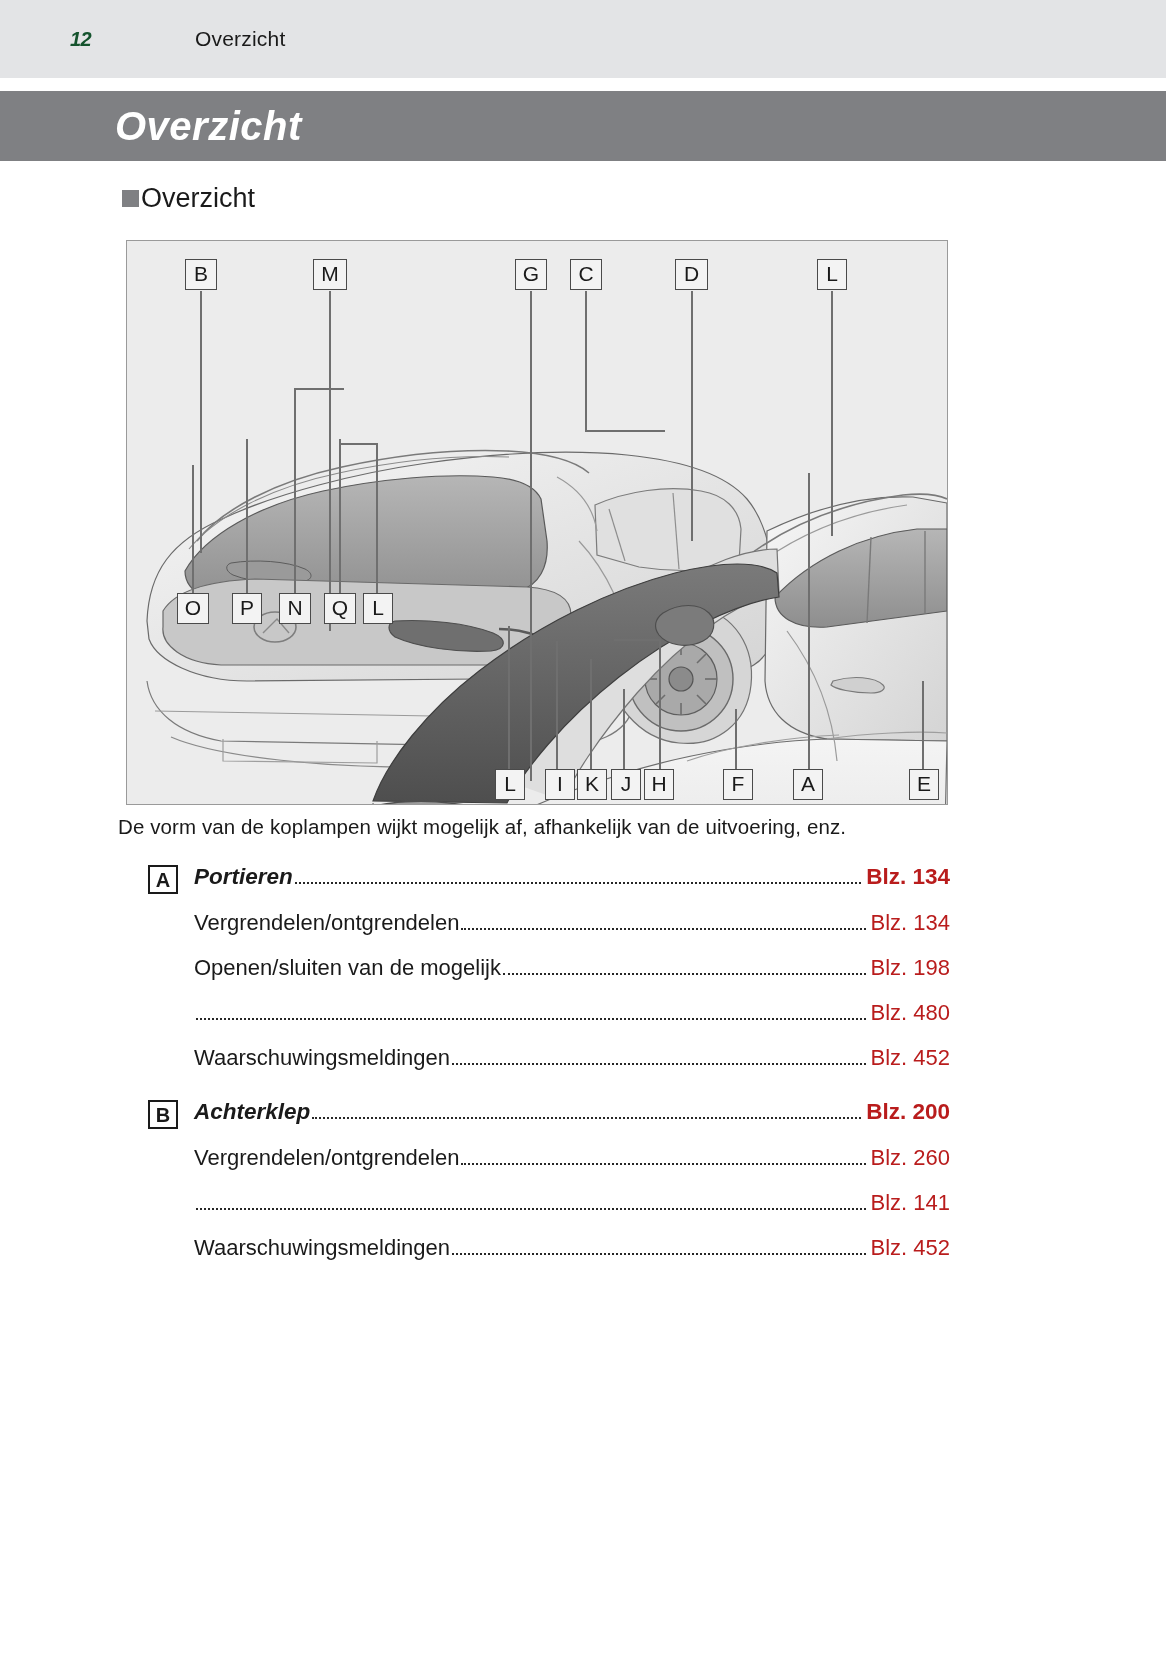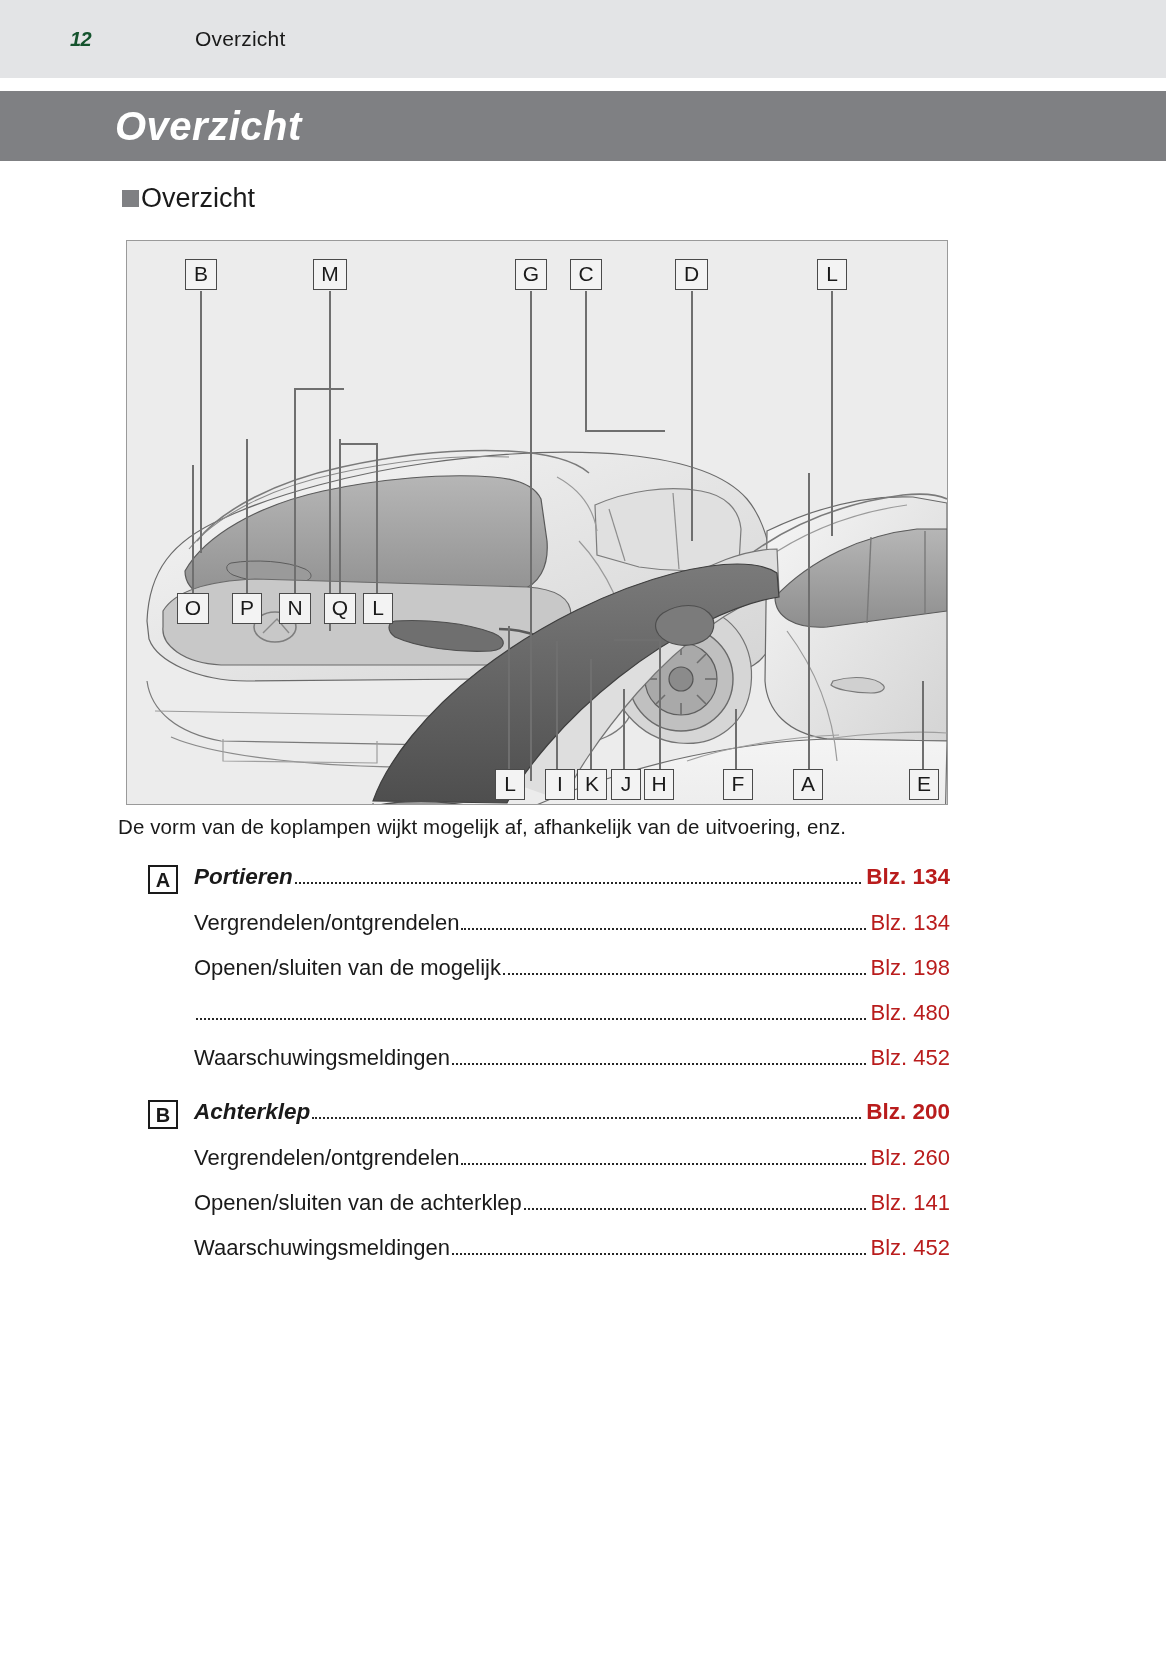--- a/index.html
+++ b/index.html
@@ -491,21 +491,20 @@
 
   <div class="idx-row">
     <div class="idx-indent"></div>
     <div class="idx-label">Vergrendelen/ontgrendelen</div>
     <div class="idx-dots"></div>
     <div class="idx-page">Blz. 260</div>
   </div>
 
   <div class="idx-row">
     <div class="idx-indent"></div>
-    <div class="idx-label">Openen/sluiten van de achterklep</div>
     <div class="idx-dots"></div>
     <div class="idx-page">Blz. 141</div>
   </div>
 
 
   <div class="idx-row">
     <div class="idx-indent"></div>
     <div class="idx-label">Waarschuwingsmeldingen</div>
     <div class="idx-dots"></div>
     <div class="idx-page">Blz. 452</div>

